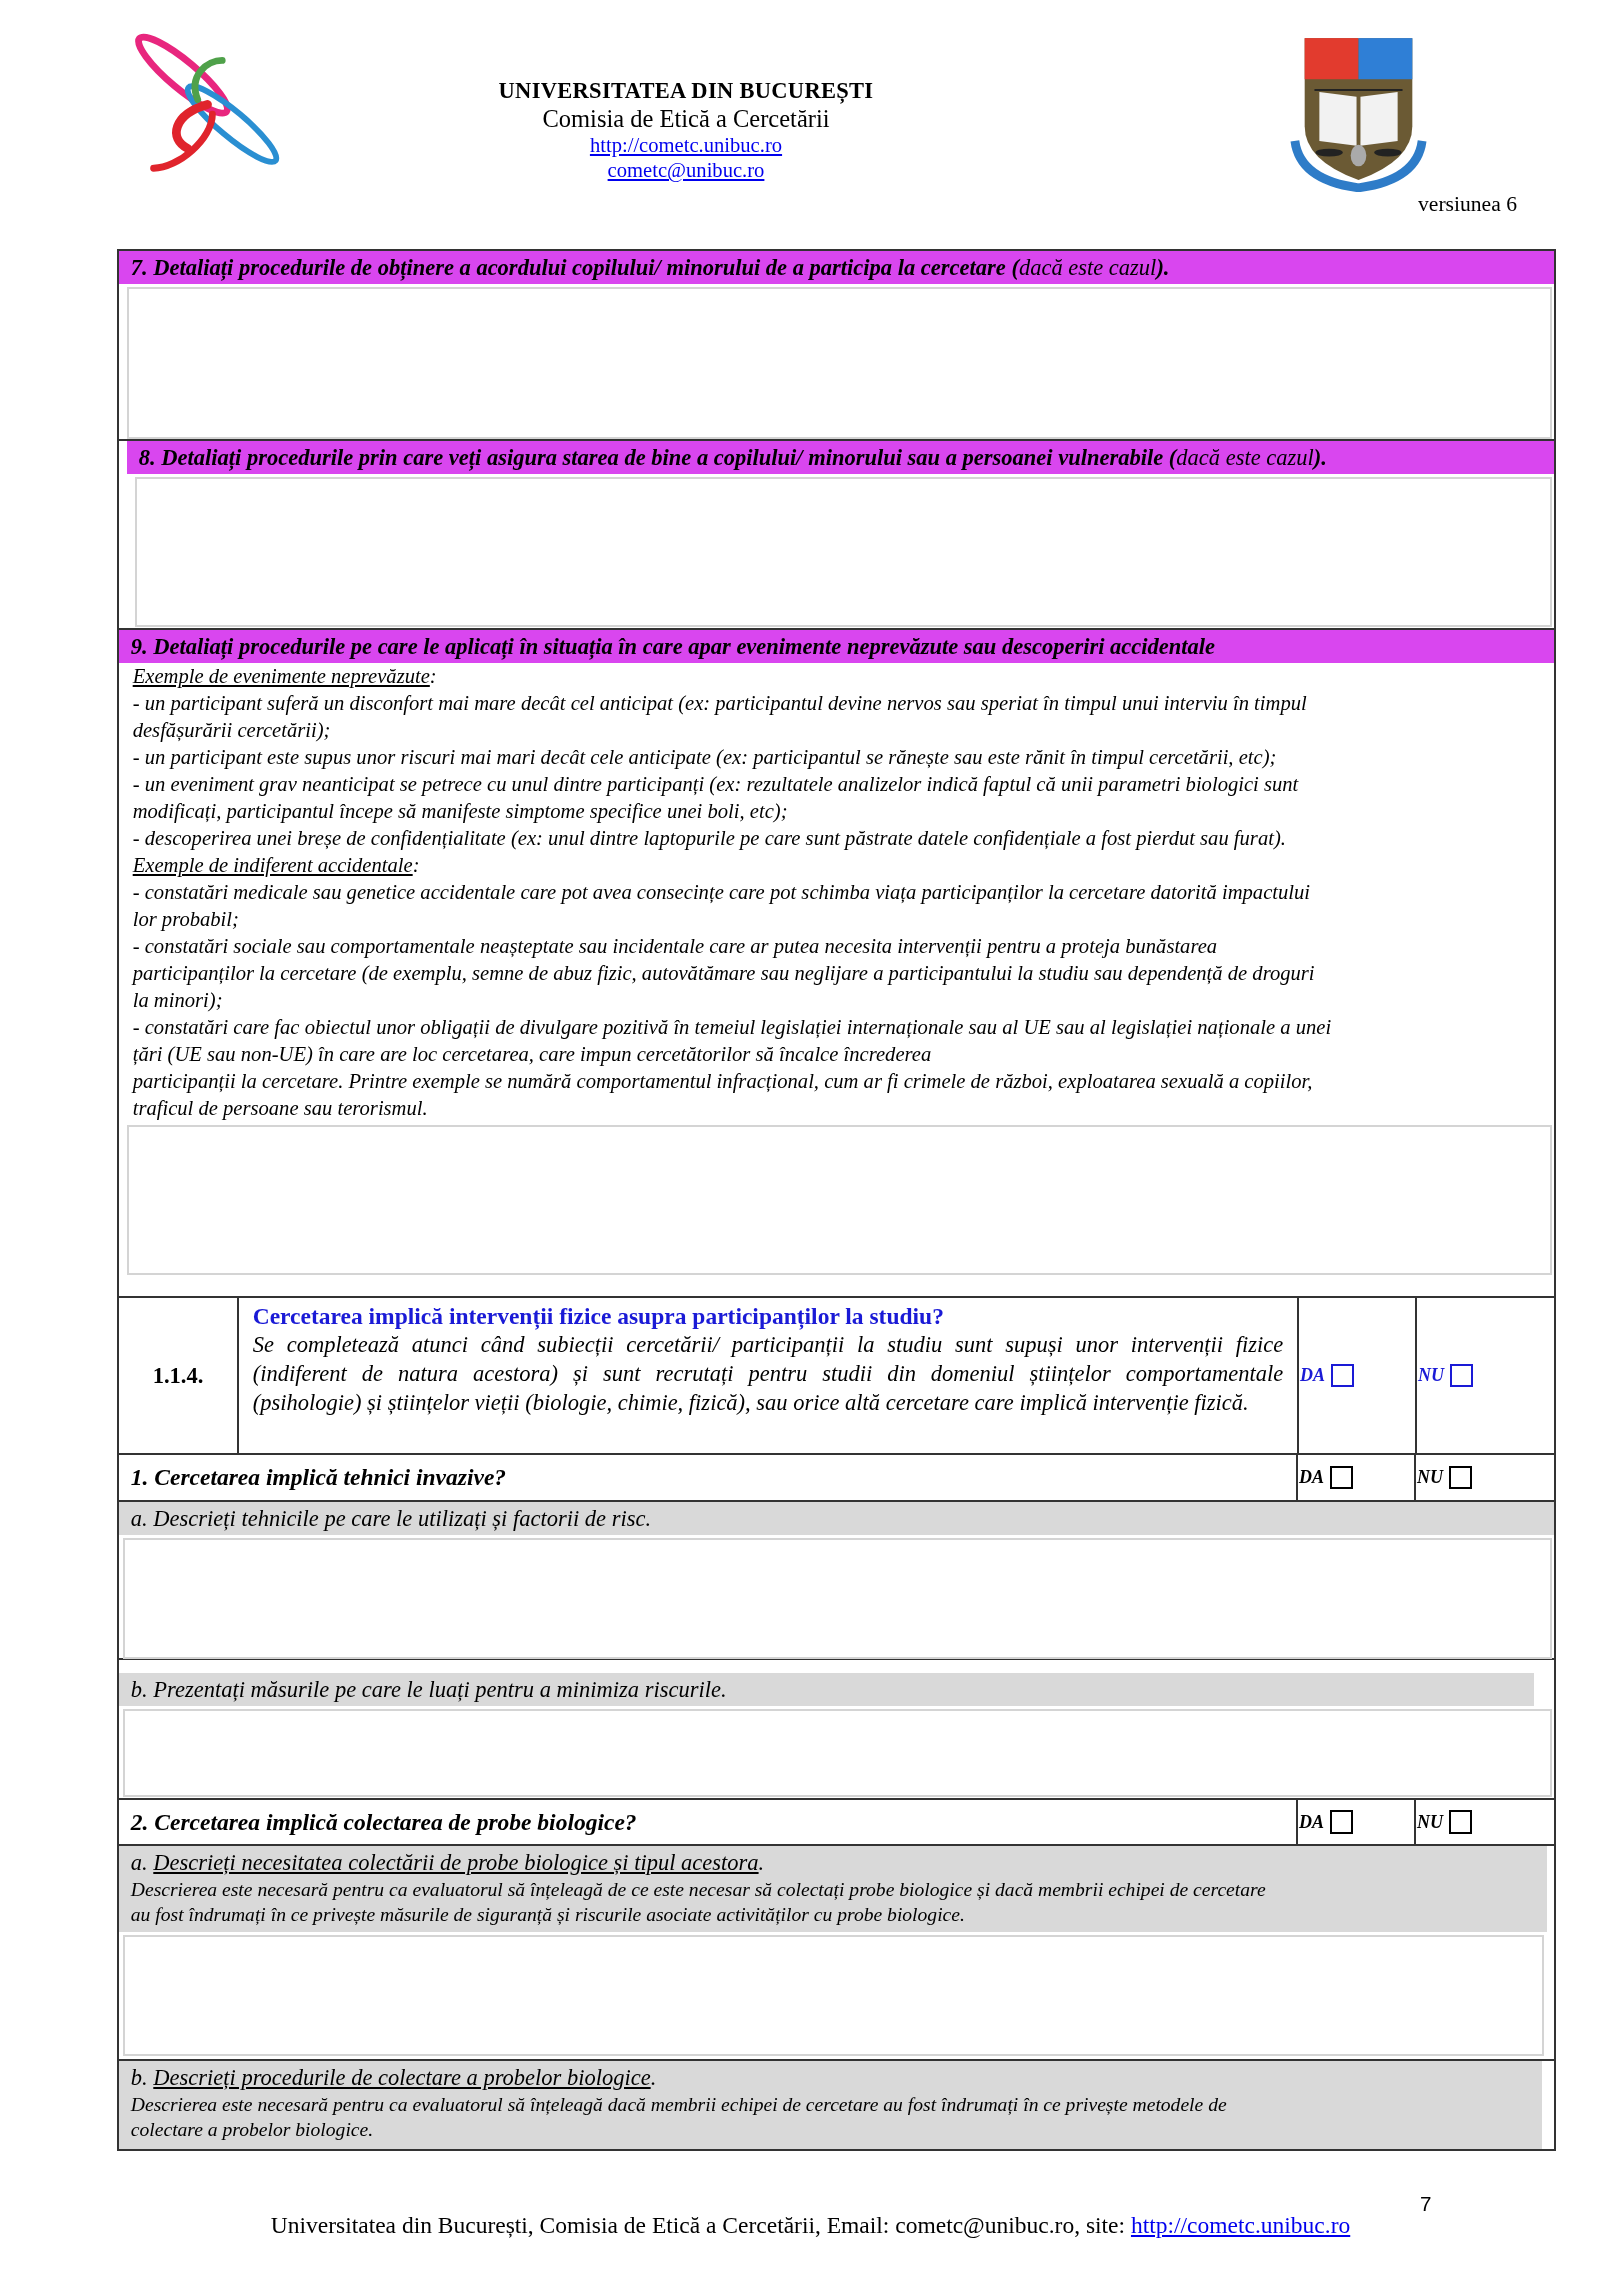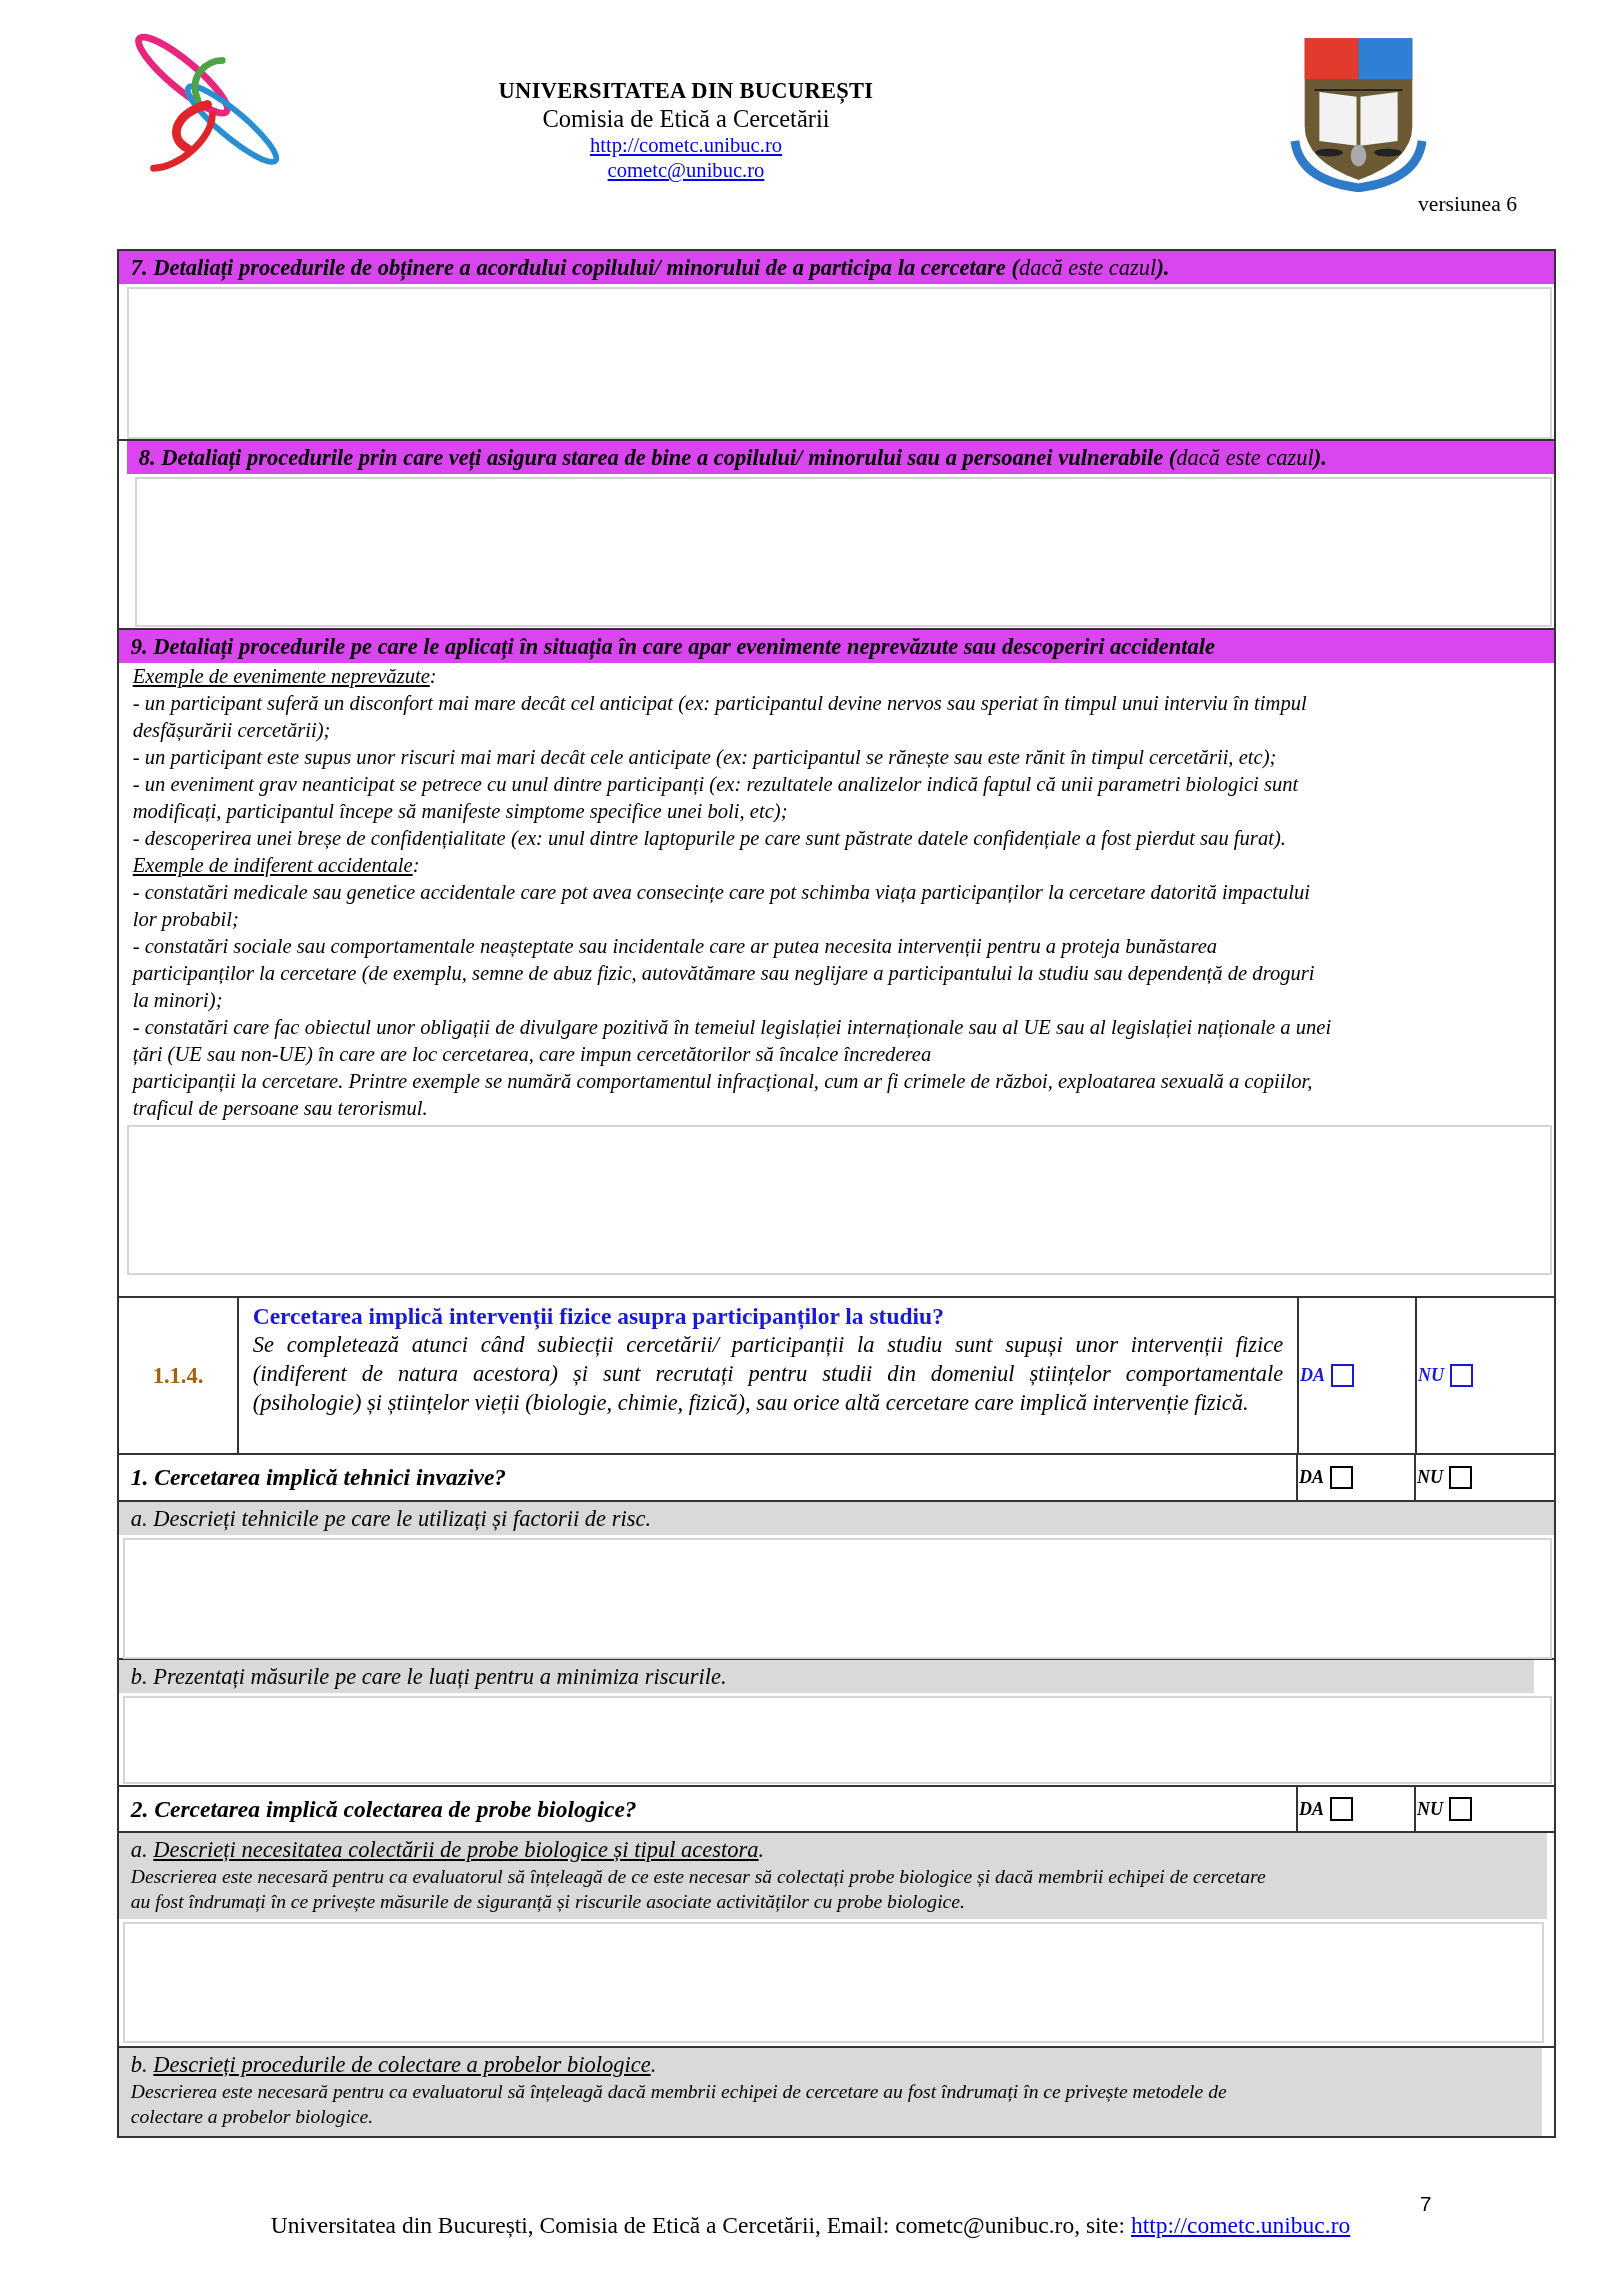--- a/index.html
+++ b/index.html
@@ -28,21 +28,21 @@
   .shade.partial { margin-right: 11.8px; }
   .textbox { margin: 2.9px 2px 2.9px 7.8px; border: 2.9px solid #d4d4d4; background: #fff; box-sizing: border-box; }
   .examples { font-style: italic; font-size: 20.6px; line-height: 27px; padding: 0 0 0 13.7px; text-align: justify; white-space: nowrap; overflow: hidden; }
   .examples .u { text-decoration: underline; }
   .examples .line { display: block; }
 
   
   .grid4 { display: grid; grid-template-columns: 120px 1060px 118px 1fr; }
   .grid4 > div { border-right: 2px solid #333; box-sizing: border-box; display: flex; align-items: center; }
   .grid4 > div:last-child { border-right: none; }
-  .num { justify-content: center; font-weight: bold; color: #a16207; font-size: 22.5px; }
+  .num { justify-content: center; font-weight: bold; color: #000000; font-size: 22.5px; }
   .desc { flex-direction: column; align-items: stretch !important; padding: 3.9px 13.7px 2px 13.7px; }
   .desc .q { color: #1a1ad6; font-weight: bold; font-size: 23.5px; line-height: 28px; }
   .desc .d { font-style: italic; font-size: 22.5px; line-height: 29px; text-align: justify; }
   .yn { padding-left: 1px; font-weight: bold; font-style: italic; font-size: 18px; }
   .yn.blue { color: #1a1ad6; }
   .chk { display: inline-block; width: 23.5px; height: 23.5px; border: 2px solid #000; margin-left: 5.9px; vertical-align: -3.9px; box-sizing: border-box; }
   .chk.blue { border-color: #1a1ad6; }
 
   .qrow { display: grid; grid-template-columns: 1179px 118px 1fr; }
   .qrow > div { border-right: 2px solid #333; box-sizing: border-box; display: flex; align-items: center; }
@@ -156,21 +156,21 @@
       <span class="chk"></span>
     </div>
   </div>
 
   <div class="row" style="height:158px;">
     <div class="shade">a. Descrieți tehnicile pe care le utilizați și factorii de risc.</div>
     <div class="textbox" style="height:121px; margin-left:3.9px;"></div>
   </div>
 
   <div class="row" style="height:127px;">
-    <div class="shade partial" style="margin-right:19.6px;">b. Prezentați măsurile pe care le luați pentru a minimiza riscurile.</div>
+    <div class="shade partial" style="margin-right:19.6px;margin-top:13px;">b. Prezentați măsurile pe care le luați pentru a minimiza riscurile.</div>
     <div class="textbox" style="height:88px; margin-left:3.9px;"></div>
   </div>
 
   <div class="row qrow" style="height:46px;">
     <div class="qtext">2. Cercetarea implică colectarea de probe biologice?</div>
     <div class="yn">
       <span>DA</span>
       <span class="chk"></span>
     </div>
     <div class="yn">

